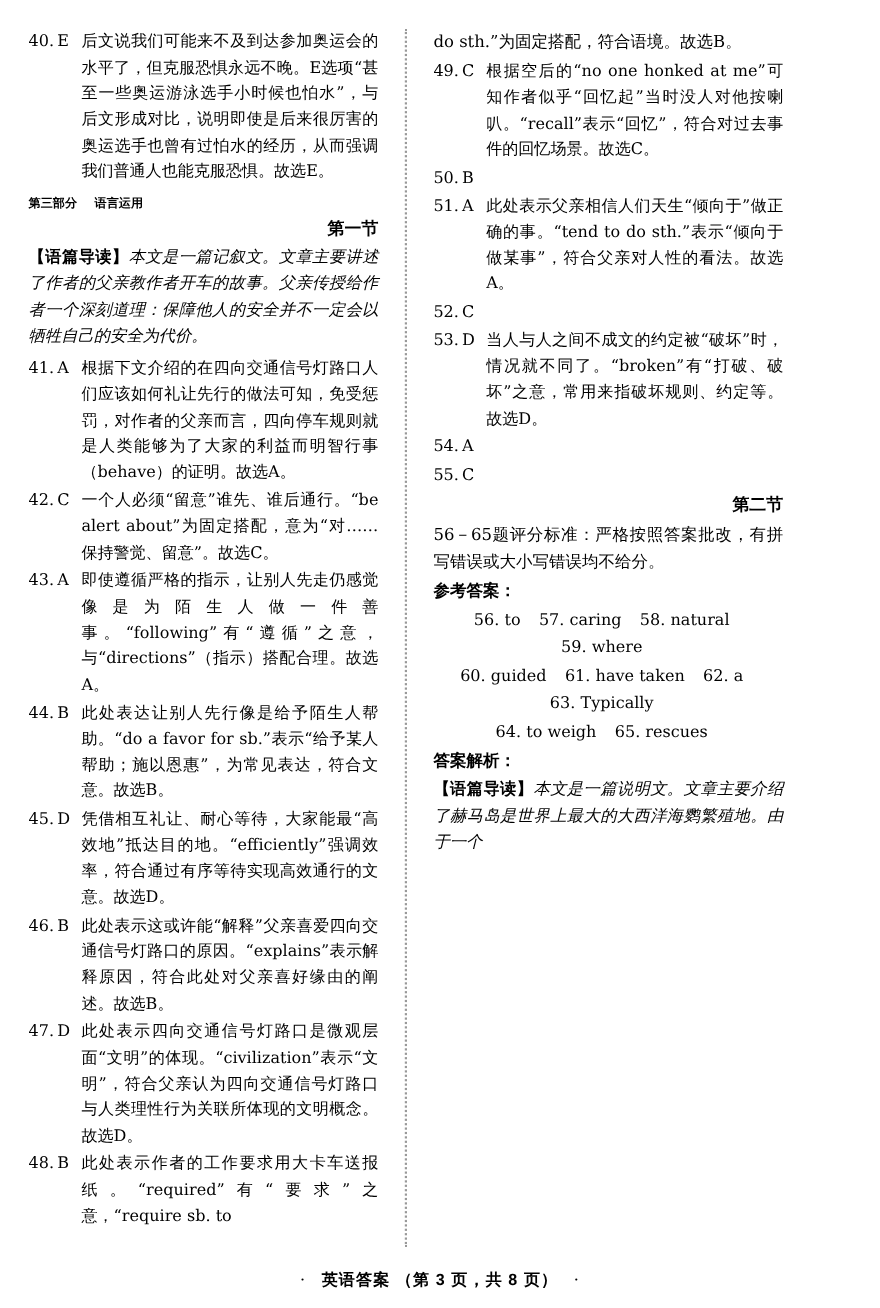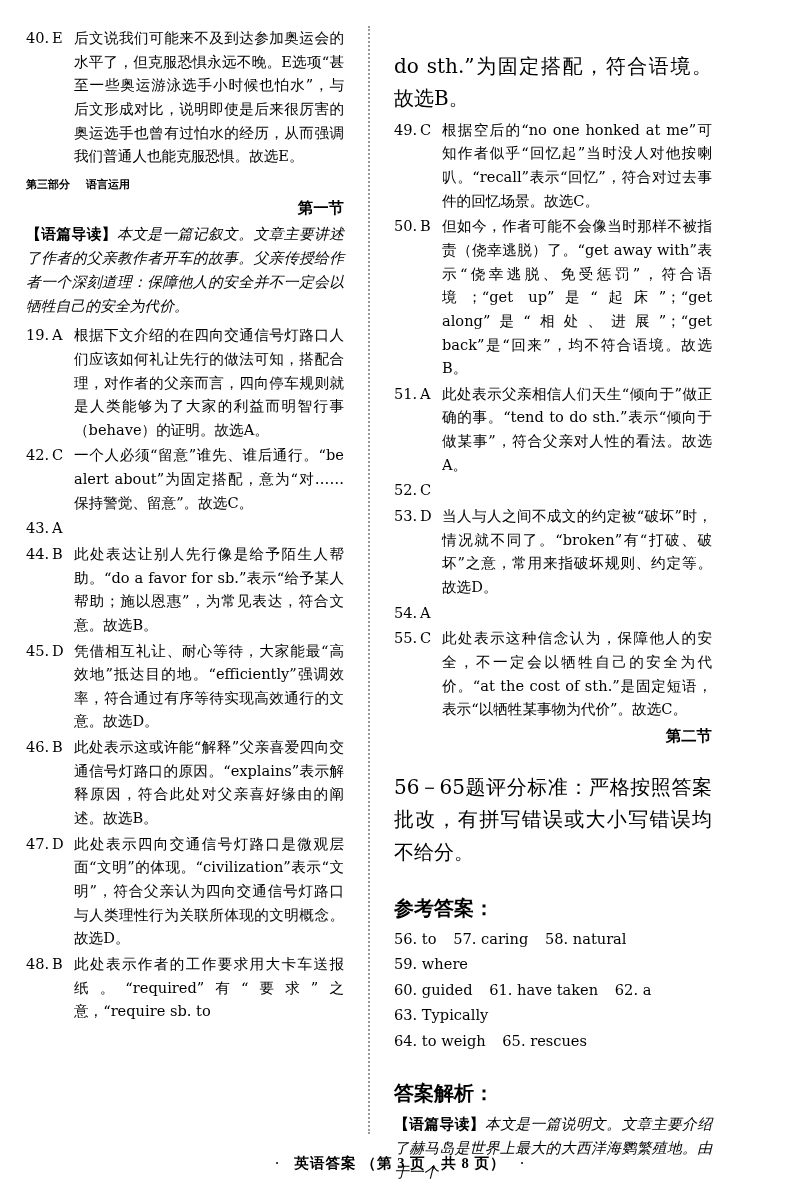--- a/index.html
+++ b/index.html
@@ -86,48 +86,48 @@
     text-justify: inter-ideograph;
     margin-bottom: 4px;
     font-style: italic;
     font-family: Liberation Serif, serif;
   }
   .lead b {
     font-style: normal;
     font-weight: bold;
   }
   .plain {
-    font-size: 20px;
+    font-size: 15px;
     line-height: 1.62;
     text-align: justify;
     text-justify: inter-ideograph;
     margin-bottom: 3px;
-    margin-top: 24px;
   }
   .answers-line {
     font-size: 14.6px;
     line-height: 1.7;
     margin-bottom: 1px;
+    text-align: center;
   }
   .answers-line .a-item { margin-right: 12px; display: inline-block; }
   .answers-line .a-num { }
   .bold { font-weight: bold; }
 
   .footer {
     position: absolute;
     left: 0;
     bottom: 16px;
     width: 800px;
     text-align: center;
     font-size: 14.6px;
     font-weight: bold;
     letter-spacing: 1px;
   }
   .footer .dot { font-weight: normal; margin: 0 14px; }
-  .footer .ftxt { font-family: Liberation Serif, serif; }
+  .footer .ftxt { font-family: Liberation Sans, sans-serif; }
 </style>
 </head>
 <body>
 
 <div class="page">
   <div class="columns">
 
     <div class="col col-left">
 
       <div class="item">
@@ -140,32 +140,33 @@
         <span>第三部分</span><span class="sp"></span><span>语言运用</span>
       </div>
 
       <div class="subheading">第一节</div>
 
       <div class="lead">
         <b>【语篇导读】</b><span>本文是一篇记叙文。文章主要讲述了作者的父亲教作者开车的故事。父亲传授给作者一个深刻道理：保障他人的安全并不一定会以牺牲自己的安全为代价。</span>
       </div>
 
       <div class="item">
-        <span class="num">19.</span>
-        <span class="ans">A</span>
-        <span class="body">根据下文介绍的在四向交通信号灯路口人们应该如何礼让先行的做法可知，搭配合理，对作者的父亲而言，四向停车规则就是人类能够为了大家的利益而明智行事（behave）的证明。故选A。</span>
+        <span class="num">41.</span>
+        <span class="ans">A</span>
+        <span class="body">根据下文介绍的在四向交通信号灯路口人们应该如何礼让先行的做法可知，免受惩罚，对作者的父亲而言，四向停车规则就是人类能够为了大家的利益而明智行事（behave）的证明。故选A。</span>
       </div>
       <div class="item">
         <span class="num">42.</span>
         <span class="ans">C</span>
         <span class="body">一个人必须“留意”谁先、谁后通行。“be alert about”为固定搭配，意为“对……保持警觉、留意”。故选C。</span>
       </div>
       <div class="item">
         <span class="num">43.</span>
         <span class="ans">A</span>
+        <span class="body">即使遵循严格的指示，让别人先走仍感觉像是为陌生人做一件善事。“following”有“遵循”之意，与“directions”（指示）搭配合理。故选A。</span>
       </div>
       <div class="item">
         <span class="num">44.</span>
         <span class="ans">B</span>
         <span class="body">此处表达让别人先行像是给予陌生人帮助。“do a favor for sb.”表示“给予某人帮助；施以恩惠”，为常见表达，符合文意。故选B。</span>
       </div>
       <div class="item">
         <span class="num">45.</span>
         <span class="ans">D</span>
         <span class="body">凭借相互礼让、耐心等待，大家能最“高效地”抵达目的地。“efficiently”强调效率，符合通过有序等待实现高效通行的文意。故选D。</span>
@@ -195,21 +196,20 @@
       <div class="plain">do sth.”为固定搭配，符合语境。故选B。</div>
 
       <div class="item">
         <span class="num">49.</span>
         <span class="ans">C</span>
         <span class="body">根据空后的“no one honked at me”可知作者似乎“回忆起”当时没人对他按喇叭。“recall”表示“回忆”，符合对过去事件的回忆场景。故选C。</span>
       </div>
       <div class="item">
         <span class="num">50.</span>
         <span class="ans">B</span>
-        <span class="body">但如今，作者可能不会像当时那样不被指责（侥幸逃脱）了。“get away with”表示“侥幸逃脱、免受惩罚”，符合语境；“get up”是“起床”；“get along”是“相处、进展”；“get back”是“回来”，均不符合语境。故选B。</span>
       </div>
       <div class="item">
         <span class="num">51.</span>
         <span class="ans">A</span>
         <span class="body">此处表示父亲相信人们天生“倾向于”做正确的事。“tend to do sth.”表示“倾向于做某事”，符合父亲对人性的看法。故选A。</span>
       </div>
       <div class="item">
         <span class="num">52.</span>
         <span class="ans">C</span>
       </div>
@@ -218,21 +218,20 @@
         <span class="ans">D</span>
         <span class="body">当人与人之间不成文的约定被“破坏”时，情况就不同了。“broken”有“打破、破坏”之意，常用来指破坏规则、约定等。故选D。</span>
       </div>
       <div class="item">
         <span class="num">54.</span>
         <span class="ans">A</span>
       </div>
       <div class="item">
         <span class="num">55.</span>
         <span class="ans">C</span>
-        <span class="body">此处表示这种信念认为，保障他人的安全，不一定会以牺牲自己的安全为代价。“at the cost of sth.”是固定短语，表示“以牺牲某事物为代价”。故选C。</span>
       </div>
 
       <div class="subheading">第二节</div>
 
       <div class="plain">56－65题评分标准：严格按照答案批改，有拼写错误或大小写错误均不给分。</div>
 
       <div class="plain bold">参考答案：</div>
 
       <div class="answers-line">
         <span class="a-item"><span class="a-num">56.</span>&nbsp;<span>to</span></span>

